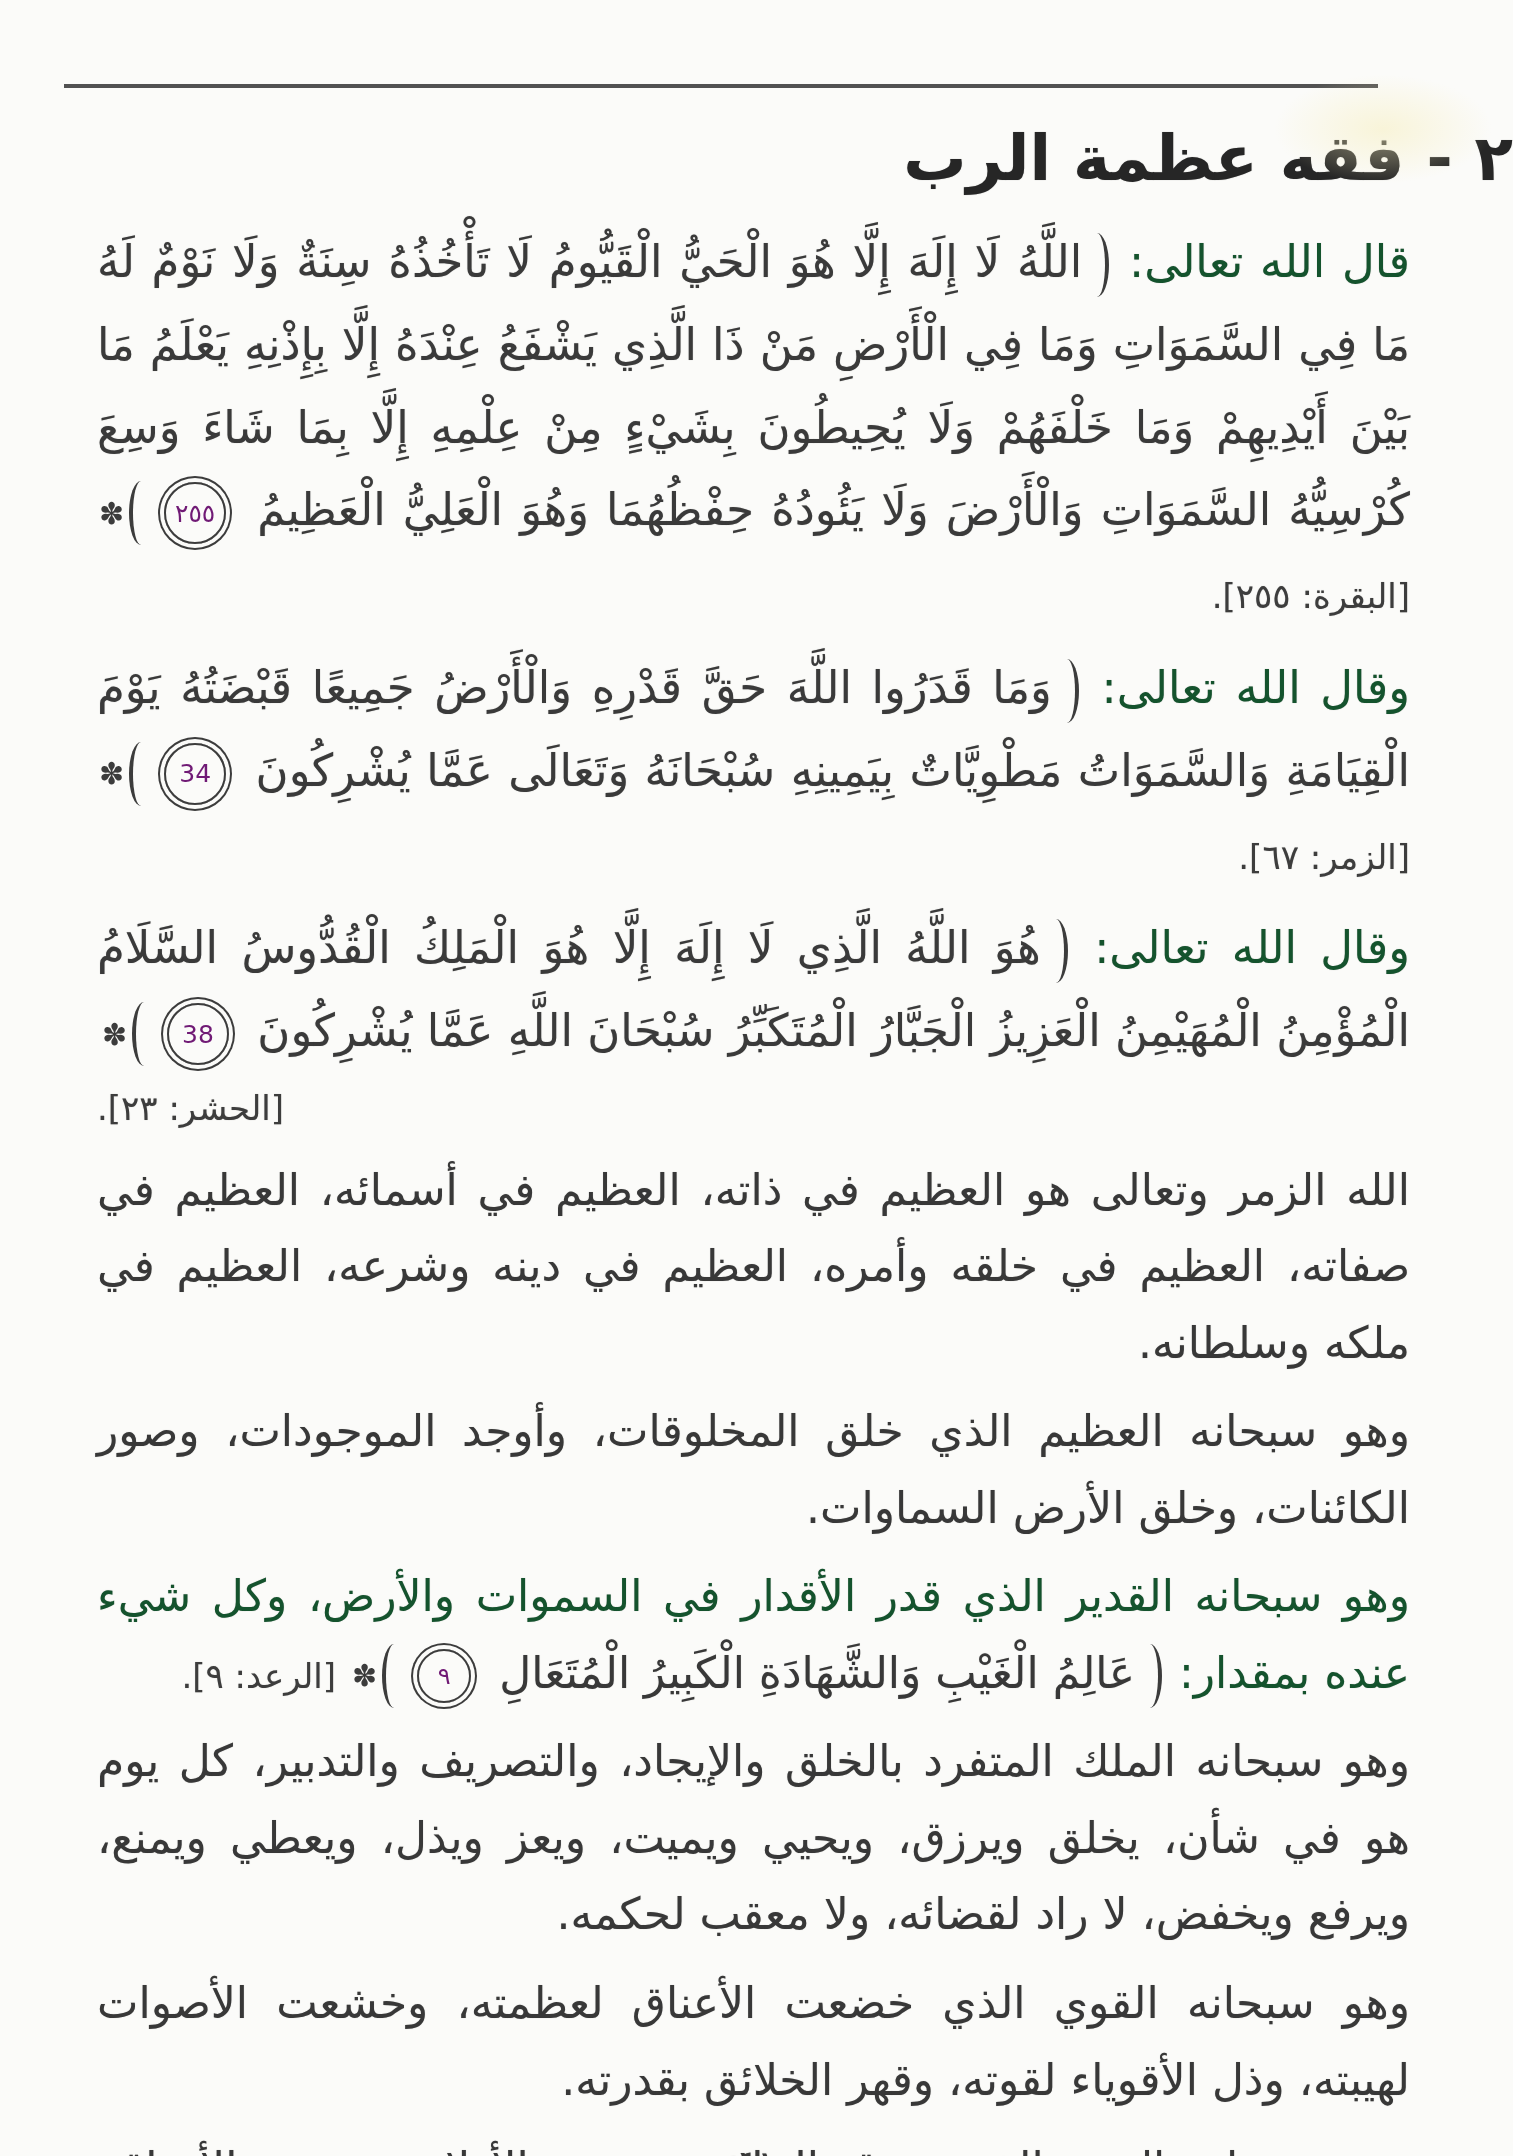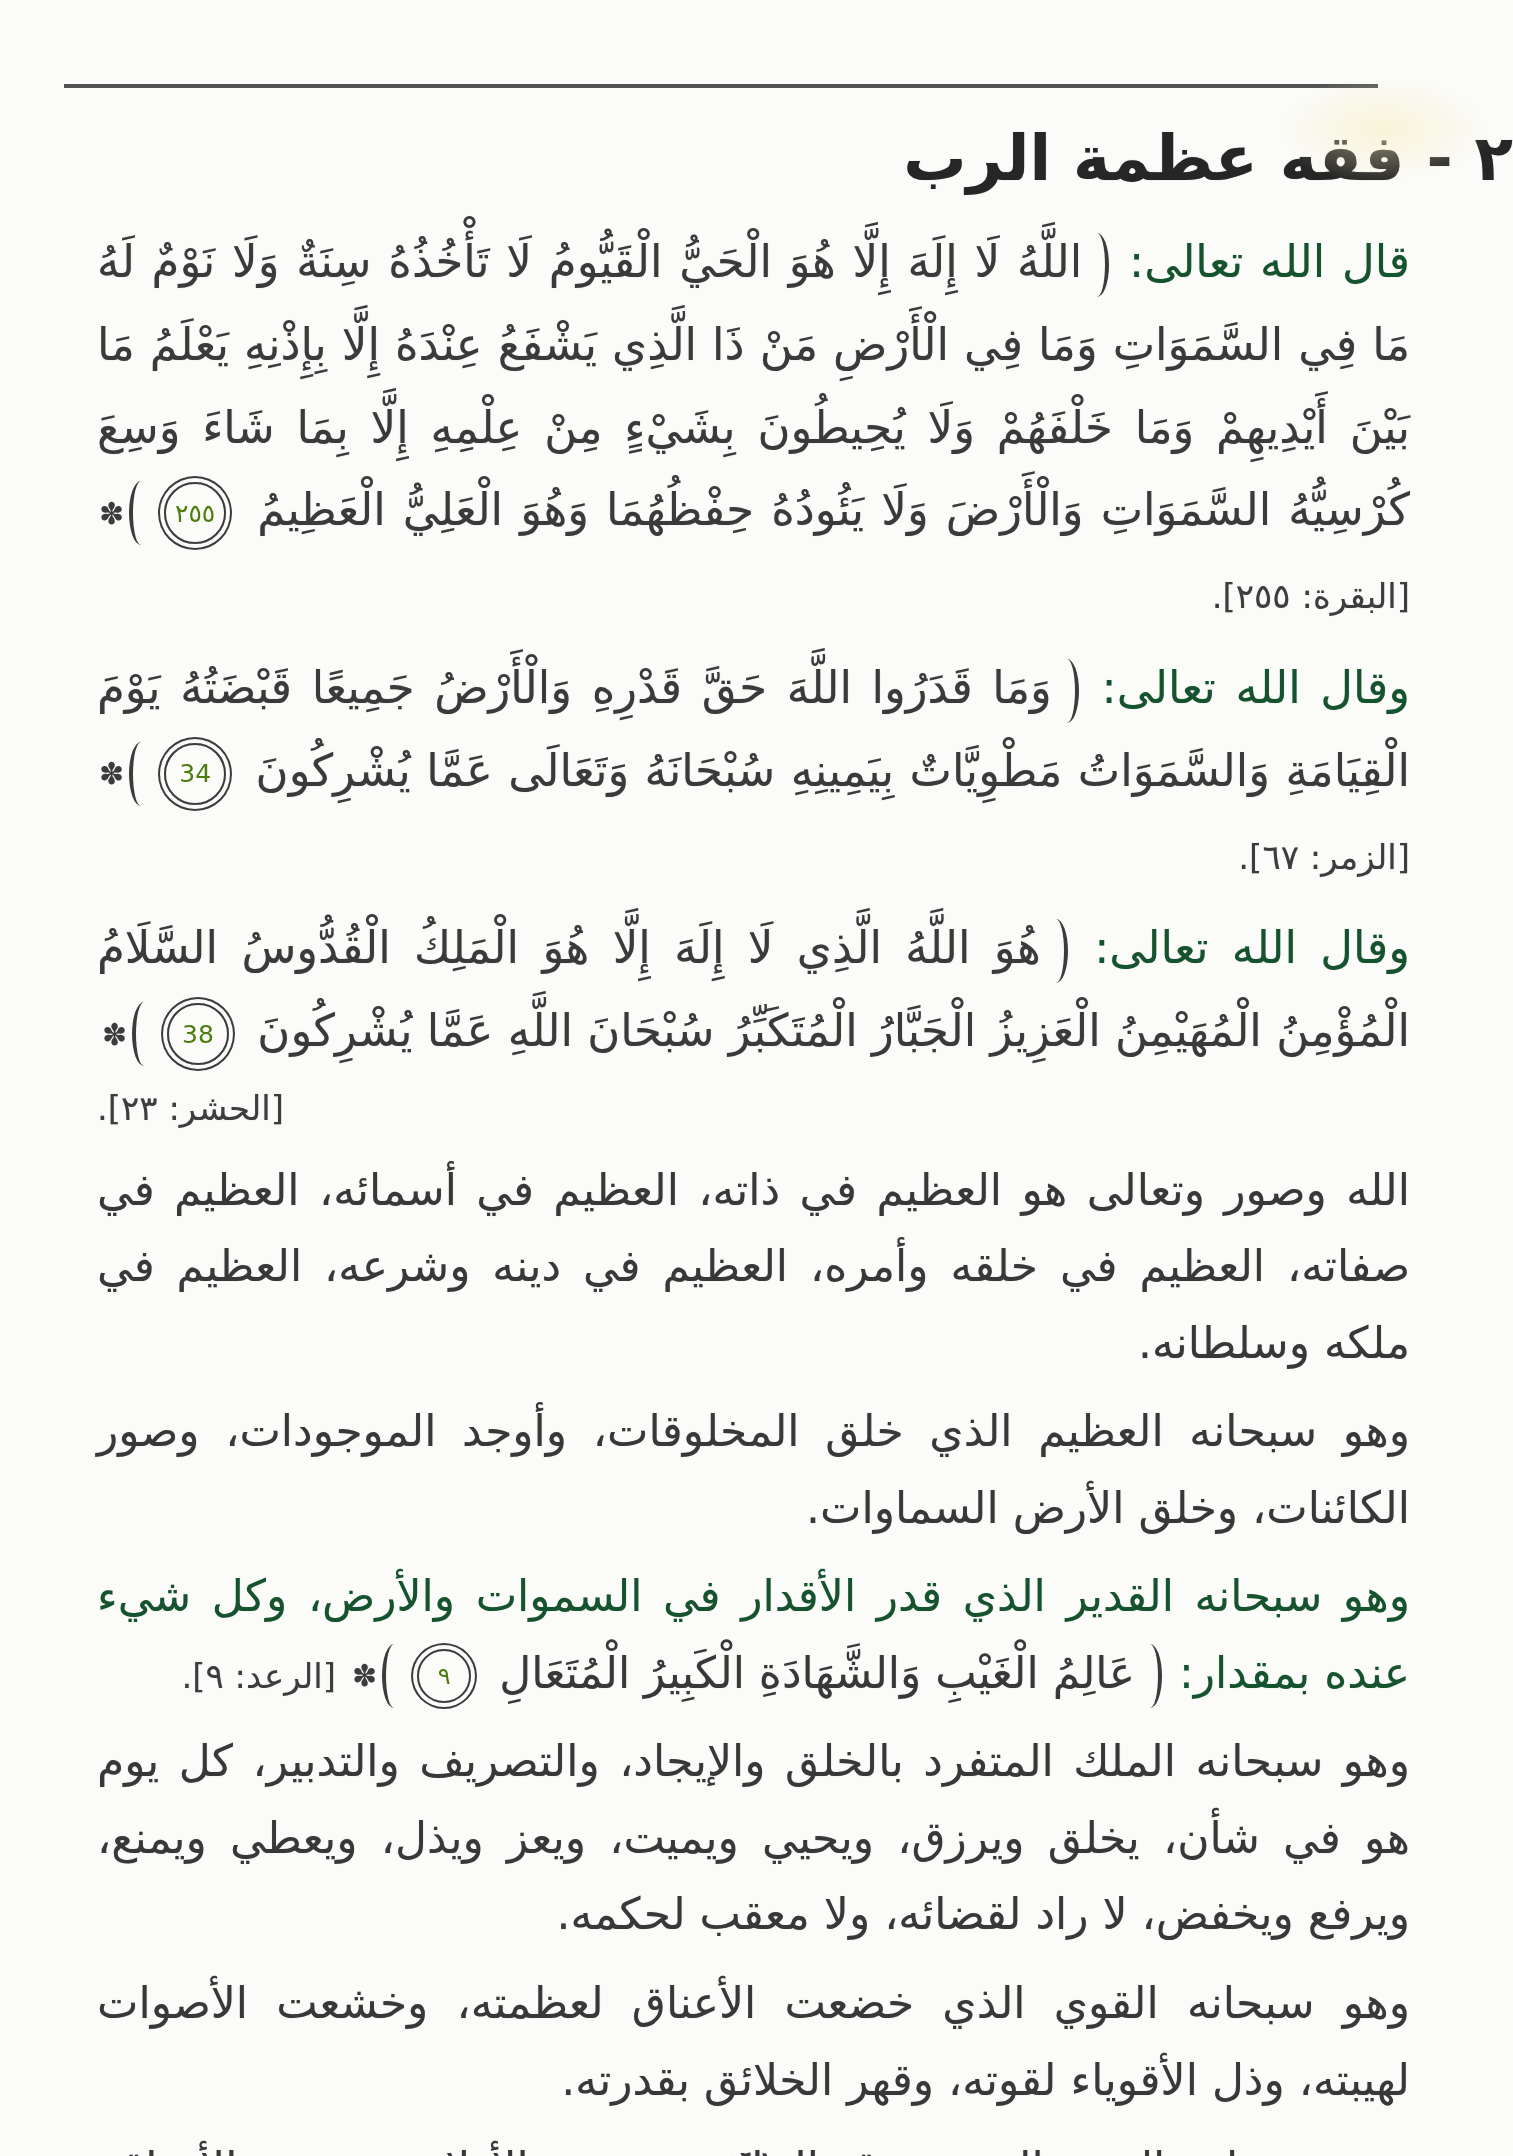--- a/index.html
+++ b/index.html
@@ -47,21 +47,21 @@
     white-space:nowrap;
   }
   .citation-line{display:block;text-align:left;margin-top:4px;}
   
   .medallion{
     display:inline-flex;align-items:center;justify-content:center;
     width:58px;height:58px;
     border:2px solid #3c3c3c;border-radius:50%;
     box-shadow:0 0 0 4px #fbfbf9, 0 0 0 6px #3c3c3c;
     margin:0 14px 0 8px;vertical-align:middle;
-    font-size:25px;line-height:1;color:#4d7c0f;
+    font-size:25px;line-height:1;color:#701a75;
     text-shadow:none;
   }
   .medallion.small{width:50px;height:50px;font-size:24px;}
   
   .arc{
     display:inline-block;vertical-align:middle;
     width:20px;height:64px;margin:0 3px;
   }
   .arc-open{border-right:4px solid #3c3c3c;border-radius:50%;}
   .arc-close{border-left:4px solid #3c3c3c;border-radius:50%;}
@@ -105,21 +105,21 @@
     </p>
 
     <p class="quran-para">
       <span class="intro">وقال الله تعالى: </span><span class="arc arc-open"></span><span class="quran">هُوَ اللَّهُ الَّذِي لَا إِلَهَ إِلَّا هُوَ الْمَلِكُ الْقُدُّوسُ السَّلَامُ الْمُؤْمِنُ الْمُهَيْمِنُ الْعَزِيزُ الْجَبَّارُ الْمُتَكَبِّرُ سُبْحَانَ اللَّهِ عَمَّا يُشْرِكُونَ</span>
       <span class="medallion">
           <span>38</span>
         </span><span class="arc arc-close"></span><span class="flower">✽</span>
       <span class="citation citation-line">[الحشر: ٢٣].</span>
     </p>
 
-    <p class="body-para">الله وصور وتعالى هو العظيم في ذاته، العظيم في أسمائه، العظيم في صفاته، العظيم في خلقه وأمره، العظيم في دينه وشرعه، العظيم في ملكه وسلطانه.</p>
+    <p class="body-para">الله الزمر وتعالى هو العظيم في ذاته، العظيم في أسمائه، العظيم في صفاته، العظيم في خلقه وأمره، العظيم في دينه وشرعه، العظيم في ملكه وسلطانه.</p>
 
     <p class="body-para">وهو سبحانه العظيم الذي خلق المخلوقات، وأوجد الموجودات، وصور الكائنات، وخلق الأرض السماوات.</p>
 
     <p class="body-para">
       <span class="lead">وهو سبحانه القدير الذي قدر الأقدار في السموات والأرض، وكل شيء عنده بمقدار: </span><span class="arc arc-open"></span><span class="quran">عَالِمُ الْغَيْبِ وَالشَّهَادَةِ الْكَبِيرُ الْمُتَعَالِ</span>
       <span class="medallion small">
           <span>٩</span>
         </span><span class="arc arc-close"></span><span class="flower">✽</span>
       <span class="citation">[الرعد: ٩].</span>
     </p>

